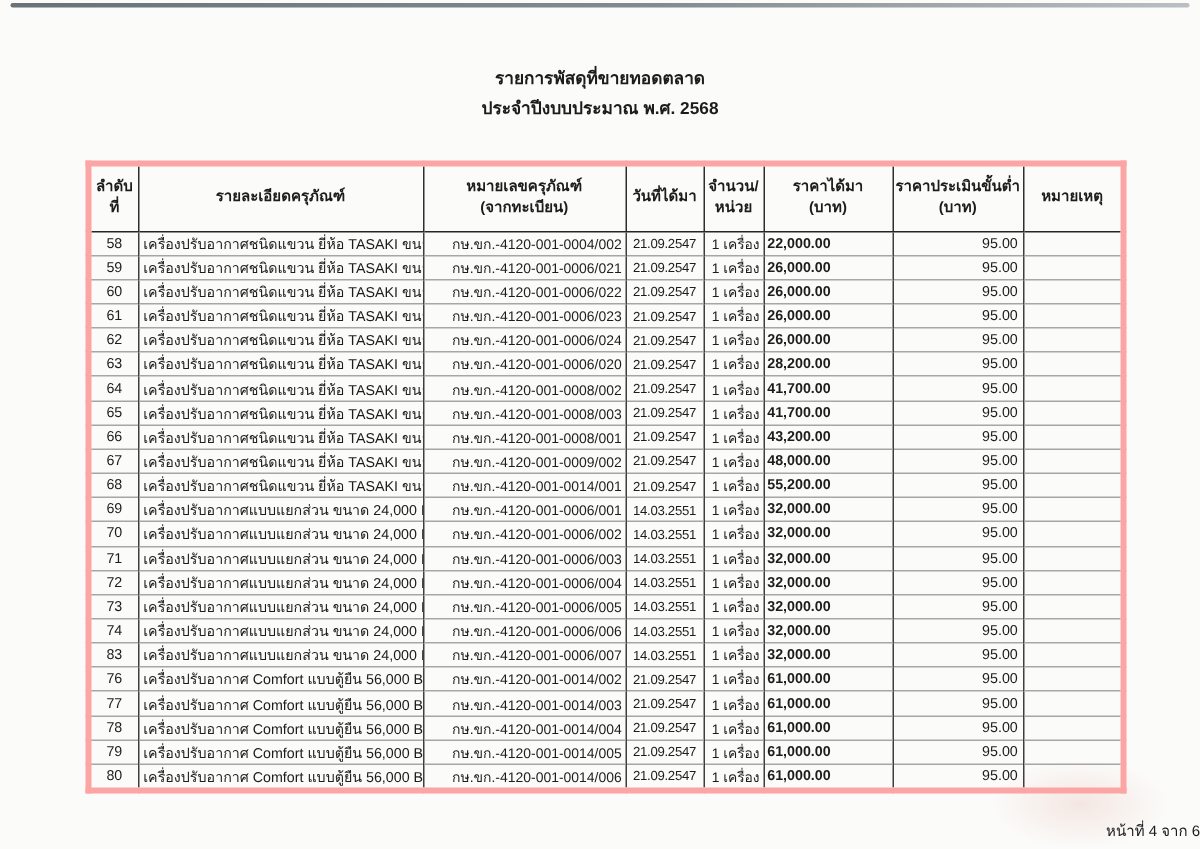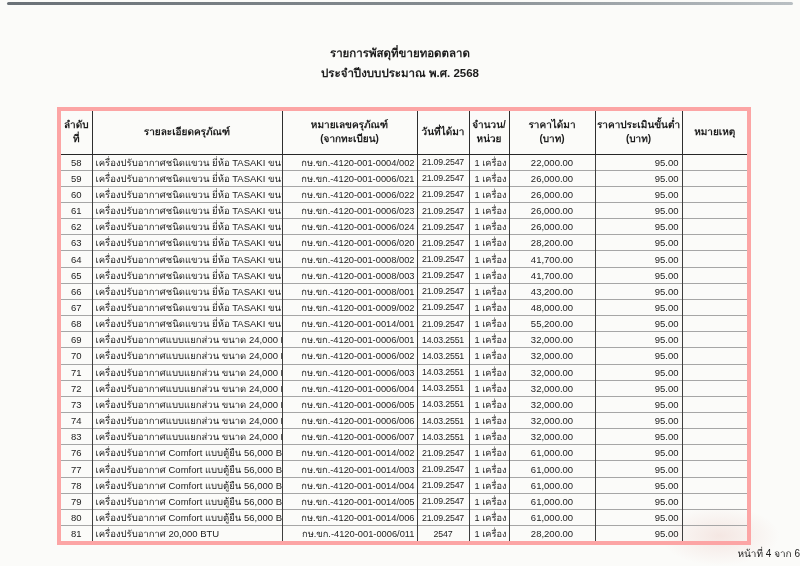--- a/index.html
+++ b/index.html
@@ -44,21 +44,21 @@
     border-top:1px solid #a6a6a6;
     font-size:9.5px; height:16.17px;
     vertical-align:middle; padding:0 2px;
     white-space:nowrap; overflow:hidden;
   }
   td.c-no     { text-align:center;margin-left:28px; }
   td.c-desc   { text-align:left; padding-left:3px; }
   td.c-asset  { text-align:right; font-size:9.3px; }
   td.c-date   { text-align:center; font-size:8.8px; letter-spacing:-0.2px;margin-top:36px; }
   td.c-qty    { text-align:left; padding-left:5px; font-size:9.2px; }
-  td.c-price  { text-align:center; padding-right:2px; }
+  td.c-price  { text-align:left; padding-right:2px;font-weight:bold; }
   td.c-min    { text-align:right; padding-right:3px; }
   td.c-remark { }
   .footer {
     position:absolute; left:0; top:546px; width:100%;
     text-align:right; font-size:10px;
   }
 </style>
 </head>
 <body>
 
@@ -339,26 +339,16 @@
       <tr>
       <td class="c-no">80</td>
       <td class="c-desc">เครื่องปรับอากาศ Comfort แบบตู้ยืน 56,000 BTU</td>
       <td class="c-asset">กษ.ขก.-4120-001-0014/006</td>
       <td class="c-date">21.09.2547</td>
       <td class="c-qty">1 เครื่อง</td>
       <td class="c-price">61,000.00</td>
       <td class="c-min">95.00</td>
       <td class="c-remark"></td>
     </tr>
-      <tr>
-      <td class="c-no">81</td>
-      <td class="c-desc">เครื่องปรับอากาศ 20,000  BTU</td>
-      <td class="c-asset">กษ.ขก.-4120-001-0006/011</td>
-      <td class="c-date">2547</td>
-      <td class="c-qty">1 เครื่อง</td>
-      <td class="c-price">28,200.00</td>
-      <td class="c-min">95.00</td>
-      <td class="c-remark"></td>
-    </tr>
     </tbody>
 </table>
 
 <div class="footer">หน้าที่ 4 จาก 6</div>
 
 </body></html>

